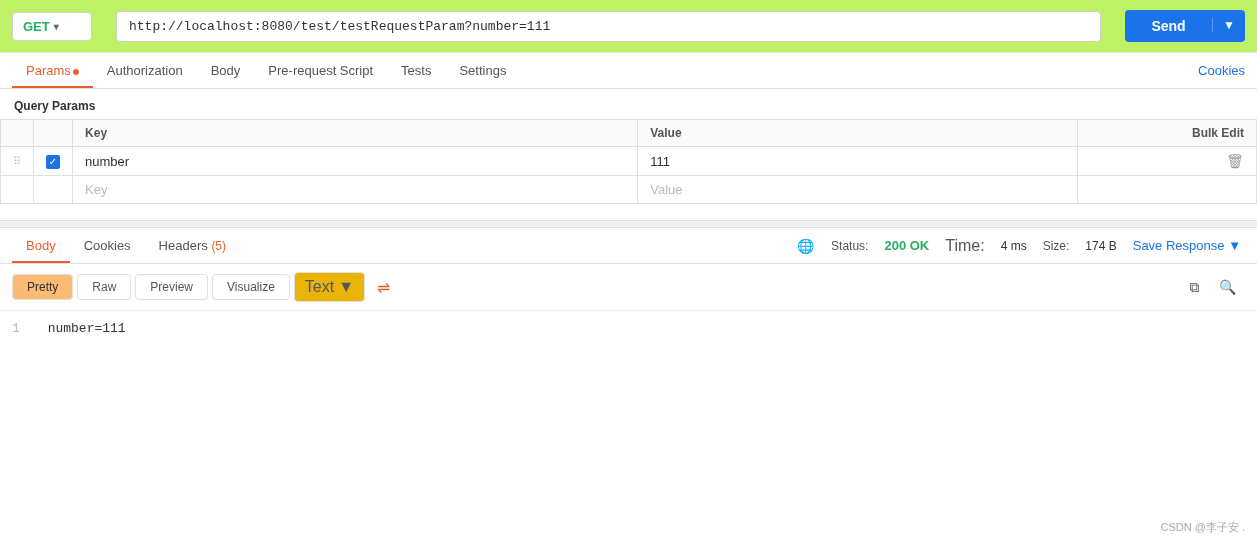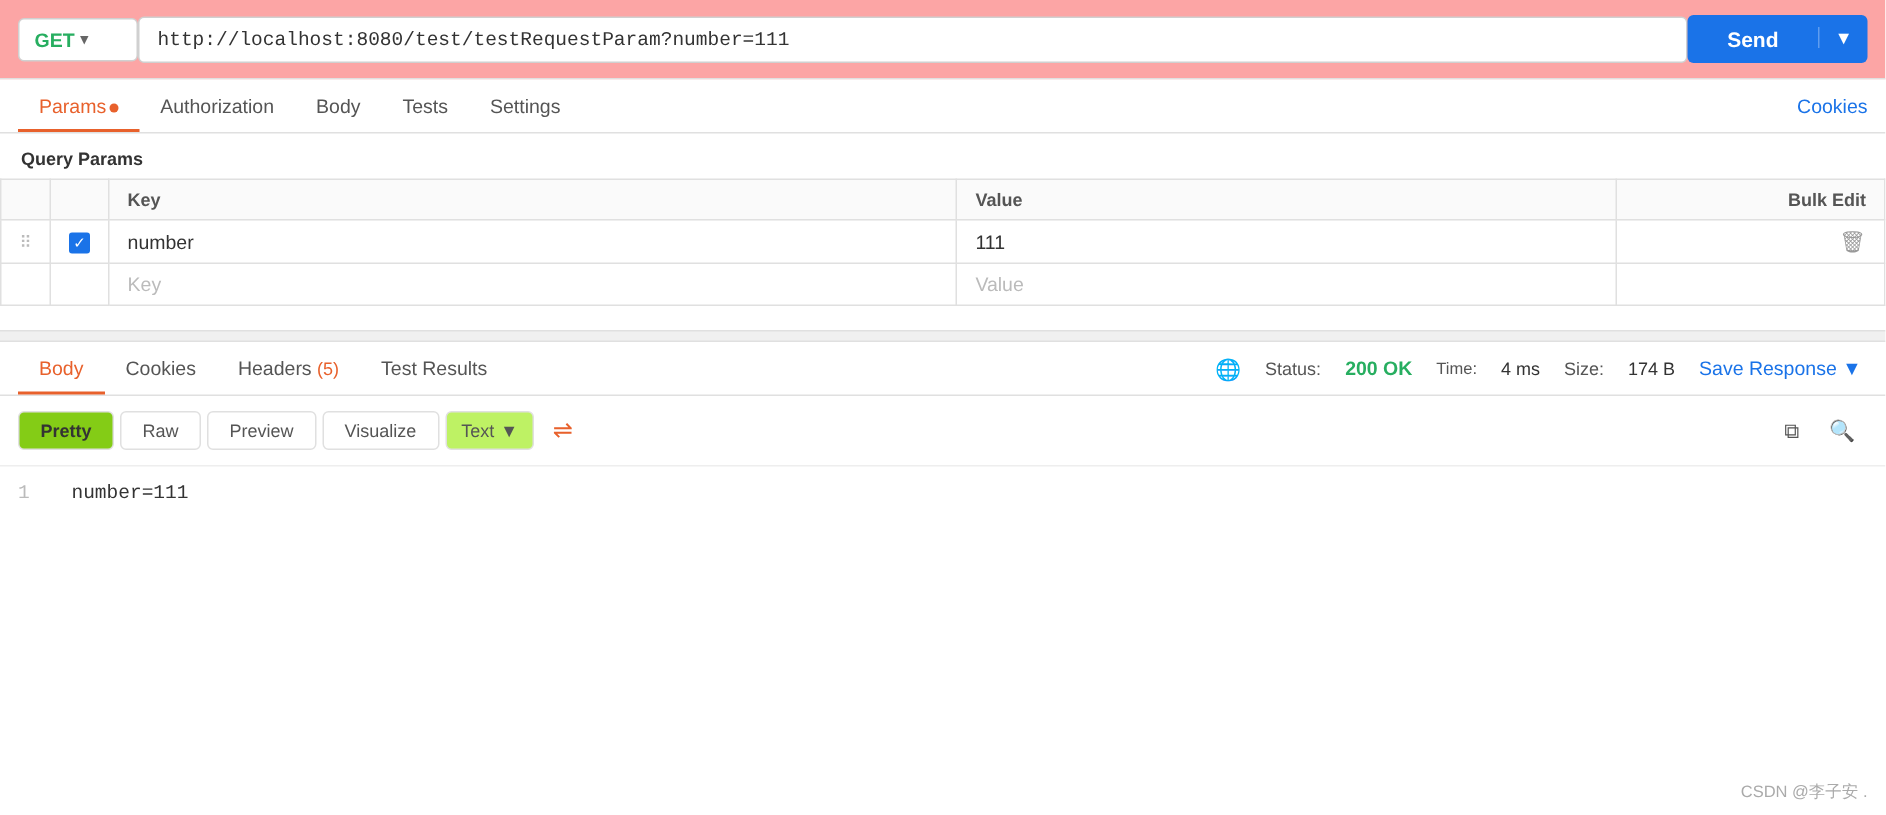--- a/index.html
+++ b/index.html
@@ -3,23 +3,23 @@
   <meta charset="utf-8">
   <style>
     * { box-sizing: border-box; margin: 0; padding: 0; }
     body { font-family: -apple-system, BlinkMacSystemFont, 'Segoe UI', sans-serif; font-size: 13px; background: #fff; color: #333; }
 
     
     .url-bar {
       display: flex;
       align-items: center;
       padding: 10px 12px;
-      background: #fca5a5;
+      background: #bef264;
       border-bottom: 1px solid #e0e0e0;
-      gap: 0;
+      gap: 24px;
     }
     .method-select {
       display: flex;
       align-items: center;
       gap: 4px;
       background: #fff;
       border: 1px solid #d0d0d0;
       border-radius: 4px;
       padding: 6px 10px;
       font-size: 13px;
@@ -227,34 +227,34 @@
     .format-btn {
       padding: 5px 14px;
       border-radius: 4px;
       border: 1px solid #e0e0e0;
       font-size: 12px;
       cursor: pointer;
       background: #fff;
       color: #555;
     }
     .format-btn.active {
-      background: #84cc16;
+      background: #fdba74;
       color: #333;
-      font-weight: 700;
+      font-weight: 400;
     }
     .format-dropdown {
       display: flex;
       align-items: center;
       gap: 4px;
       padding: 5px 10px;
       border: 1px solid #e0e0e0;
       border-radius: 4px;
-      font-size: 12px;
-      cursor: pointer;
-      background: #bef264;
+      font-size: 16px;
+      cursor: pointer;
+      background: #eab308;
       color: #555;
     }
     .wrap-icon {
       padding: 5px 8px;
       cursor: pointer;
       color: #e8612c;
       font-size: 16px;
     }
     .format-spacer { flex: 1; }
     .copy-icon, .search-icon2 {
@@ -305,20 +305,23 @@
 
 <div class="tabs-row">
   <div class="tab-item active">
     <span>Params</span><span class="tab-dot"></span>
   </div>
   <div class="tab-item">
     <span>Authorization</span>
   </div>
   <div class="tab-item">
     <span>Body</span>
+  </div>
+  <div class="tab-item">
+    <span>Pre-request Script</span>
   </div>
   <div class="tab-item">
     <span>Tests</span>
   </div>
   <div class="tab-item">
     <span>Settings</span>
   </div>
   <div class="tabs-spacer"></div>
   <div class="cookies-link">Cookies</div>
 </div>
@@ -362,28 +365,25 @@
   <div class="response-tabs-row">
     <div class="response-tab active">
       <span>Body</span>
     </div>
     <div class="response-tab">
       <span>Cookies</span>
     </div>
     <div class="response-tab">
       <span>Headers</span> <span class="tab-badge">(5)</span>
     </div>
-    <div class="response-tab">
-      <span>Test Results</span>
-    </div>
     <div class="response-status-row">
       <span class="globe-icon">🌐</span>
       <span style="color:#555; font-size:12px;">Status:</span>
       <span class="status-ok">200 OK</span>
-      <span style="color:#555; font-size:11px;">Time:</span>
+      <span style="color:#555; font-size:16px;">Time:</span>
       <span style="font-size:12px;">4 ms</span>
       <span style="color:#555; font-size:12px;">Size:</span>
       <span style="font-size:12px;">174 B</span>
       <span class="save-response">
         <span>Save Response</span> <span>▼</span>
       </span>
     </div>
   </div>
 
   <div class="format-bar">

